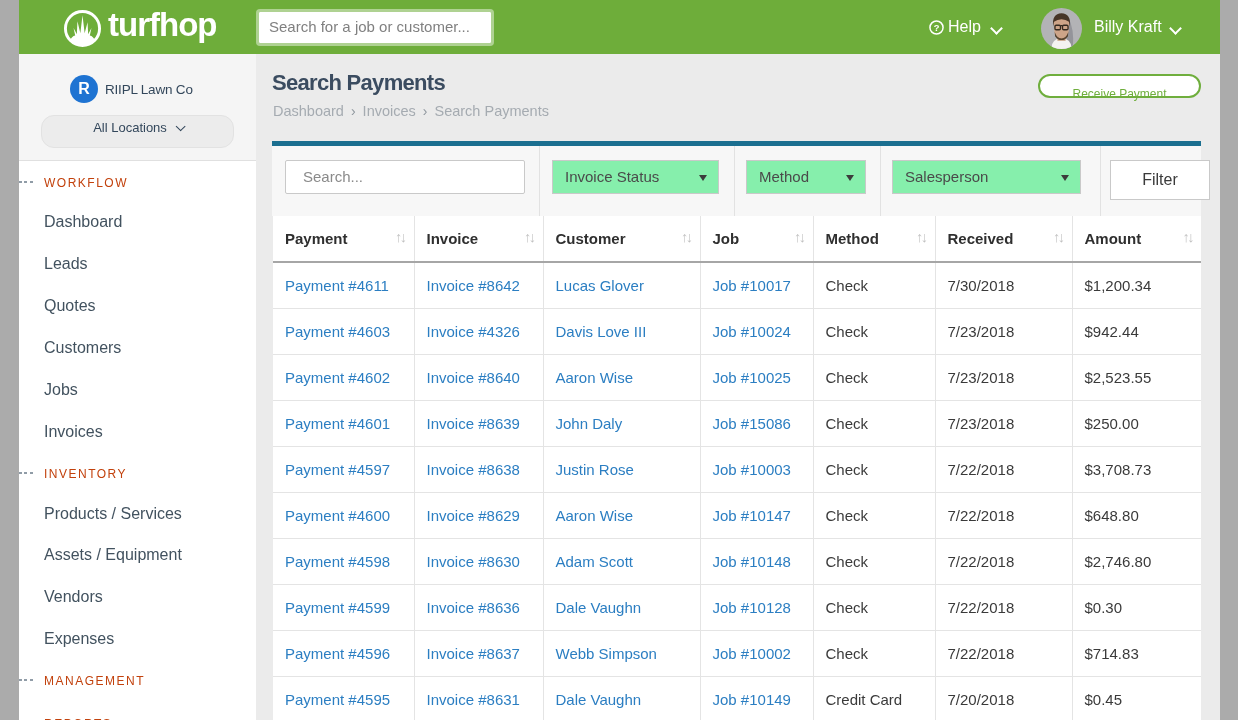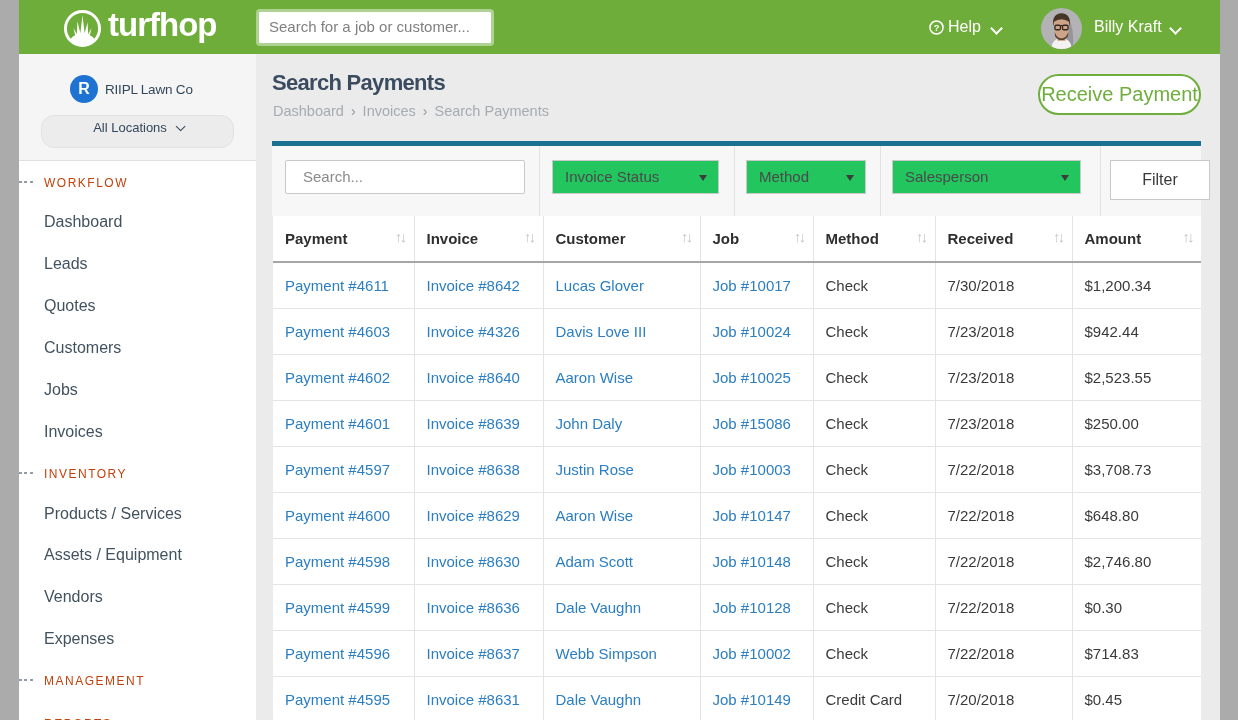--- a/index.html
+++ b/index.html
@@ -38,30 +38,30 @@
 .navsec { position:absolute; left:25px; font-size:12px; font-weight:normal; letter-spacing:1.5px;
   color:#c2410c; }
 .navsec:before { content:""; position:absolute; left:-25px; top:5px; width:16px; height:2px;
   background:repeating-linear-gradient(90deg,#909ca7 0,#909ca7 3px,transparent 3px,transparent 5.5px); }
 .navlink { position:absolute; left:25px; font-size:16px; color:#42525f; }
 
 #content { position:absolute; left:237px; top:54px; width:964px; height:666px; }
 h1 { position:absolute; left:16px; top:16px; font-size:22px; color:#3b4c60; letter-spacing:-0.7px; }
 #crumbs { position:absolute; left:17px; top:49px; font-size:14.5px; color:#a5abb1; }
 #crumbs .sep { color:#8f979e; padding:0 7px; font-size:14px; }
-#rcvbtn { position:absolute; left:782px; top:20px; width:163px; height:41px; border:2px solid #6fae3d;
-  border-radius:21px; background:#fff; color:#6fae3d; font-size:20px; text-align:center; line-height:37px; }
+#rcvbtn { position:absolute; left:782px; top:20px; width:163px; height:24px; border:2px solid #6fae3d;
+  border-radius:21px; background:#fff; color:#6fae3d; font-size:12px; text-align:center; line-height:37px; }
 
 #fcard { position:absolute; left:16px; top:87px; width:929px; height:75px; background:#f7f7f7; }
 #fcard .topbar { position:absolute; left:0; top:0; width:929px; height:5px; background:#1b6f90; }
 .fsep { position:absolute; top:5px; height:70px; width:1px; background:#e2e2e2; }
 #fsearch { position:absolute; left:13px; top:19px; width:240px; height:34px; background:#fff;
   border:1px solid #c9c9c9; border-radius:2px; font-size:15px; color:#8a8a8a; line-height:32px;
   padding-left:17px; }
-.fselect { position:absolute; top:19px; height:34px; background:#22c55e; border:1px solid #c9c9c9;
+.fselect { position:absolute; top:19px; height:34px; background:#86efac; border:1px solid #c9c9c9;
   font-size:15px; color:#4a4a4a; line-height:32px; padding-left:12px; }
 .fselect .tri { position:absolute; right:11px; top:14px; width:0; height:0;
   border-left:4.5px solid transparent; border-right:4.5px solid transparent; border-top:6px solid #3c3c3c; }
 #fbtn { position:absolute; left:838px; top:19px; width:100px; height:40px; background:#fff;
   border:1px solid #c9c9c9; font-size:16px; color:#3a3a3a; text-align:center; line-height:38px; }
 
 #tbl { position:absolute; left:17px; top:162px; width:928px; border-collapse:collapse;
   table-layout:fixed; background:#fff; font-size:15px; }
 #tbl col.c1{width:141px} #tbl col.c2{width:129px} #tbl col.c3{width:157px} #tbl col.c4{width:113px}
 #tbl col.c5{width:122px} #tbl col.c6{width:137px} #tbl col.c7{width:129px}

